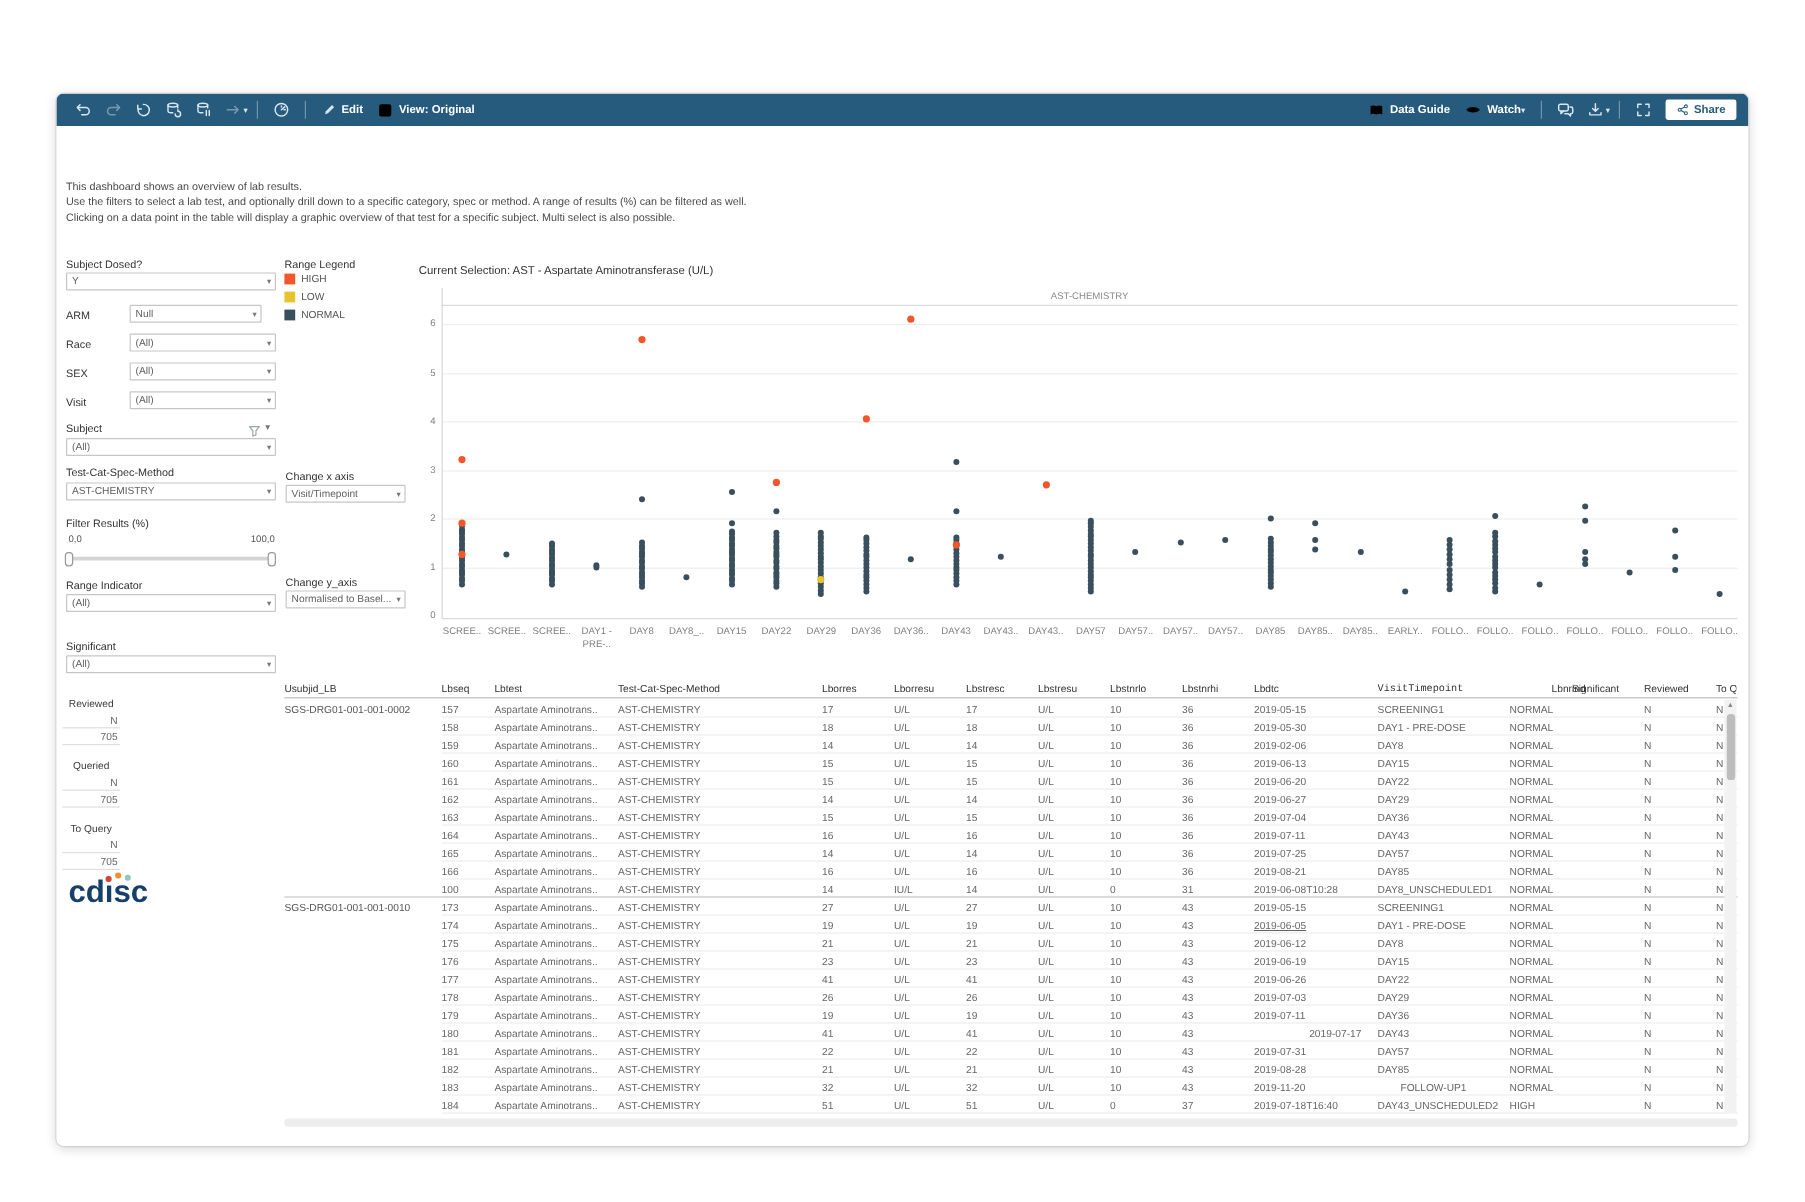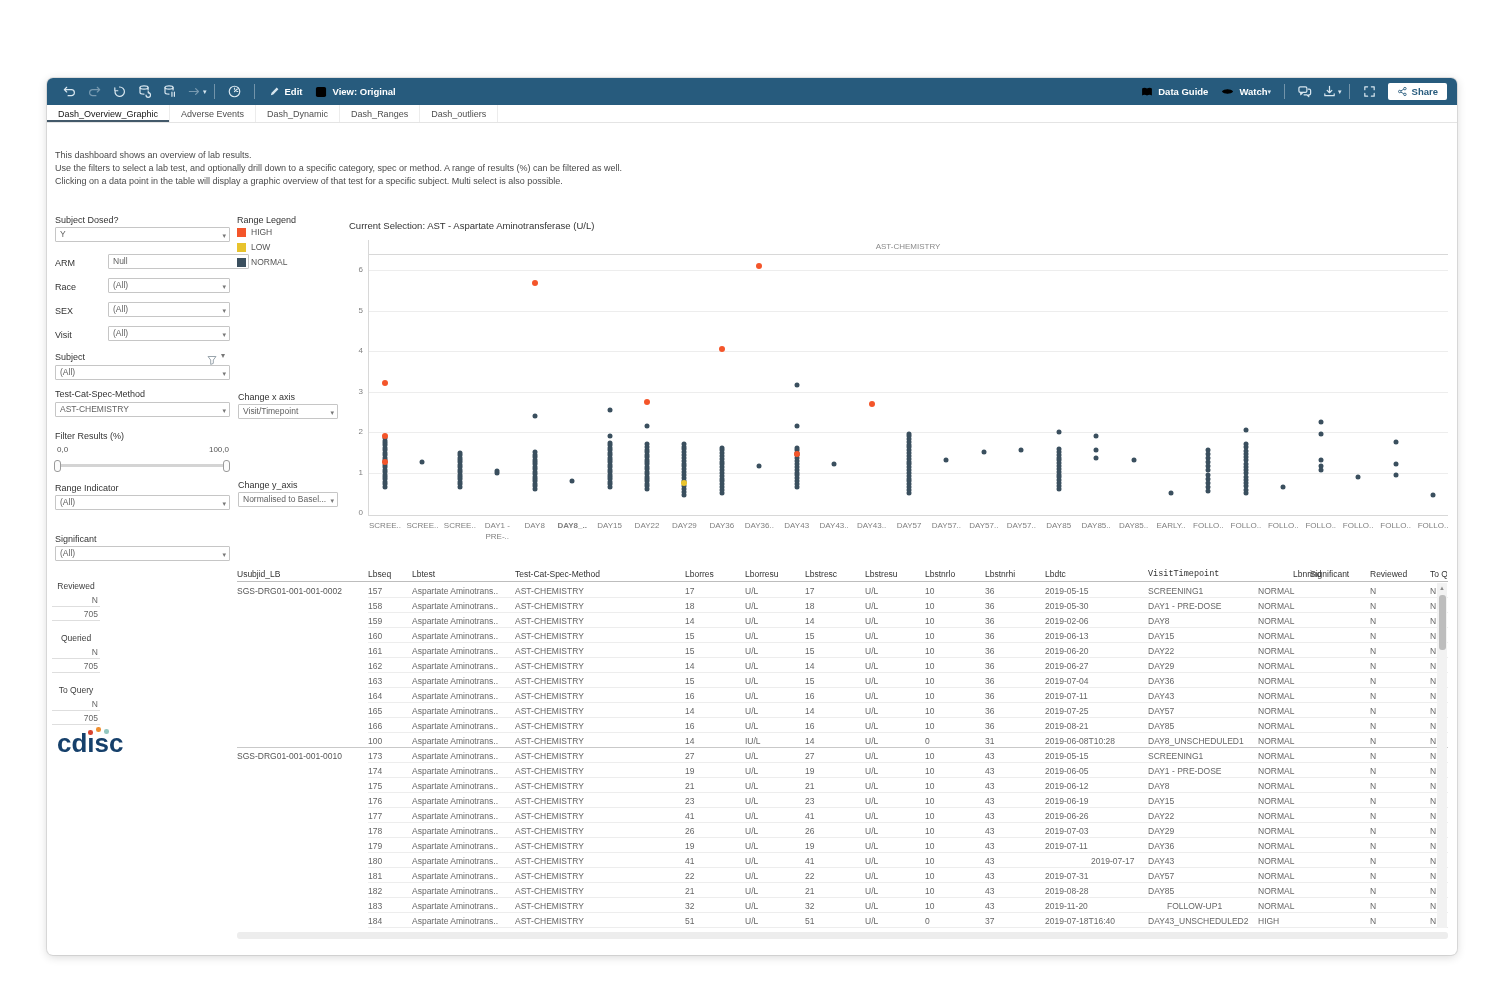--- a/index.html
+++ b/index.html
@@ -166,36 +166,29 @@
         <svg width="11" height="11" viewBox="0 0 16 16">
             <circle cx="4" cy="8" r="1.8"></circle>
             <circle cx="11.5" cy="3.8" r="1.8"></circle>
             <circle cx="11.5" cy="12.2" r="1.8"></circle>
             <path d="M5.6 7.1 L9.9 4.7 M5.6 8.9 L9.9 11.3"></path>
           </svg>
         <span>Share</span>
       </div>
     </div>
 
-    <div class="tabstrip" id="tabs">
-        <div class="tab active">Dash_Overview_Graphic</div>
-        <div class="tab">Adverse Events</div>
-        <div class="tab">Dash_Dynamic</div>
-        <div class="tab">Dash_Ranges</div>
-        <div class="tab">Dash_outliers</div>
-      </div>
 
     <div id="content">
         <div class="desc-line" style="left: 8px; top: 72px;">This dashboard shows an overview of lab results.</div>
         <div class="desc-line" style="left: 8px; top: 85px;">Use the filters to select a lab test, and optionally drill down to a specific category, spec or method. A range of results (%) can be filtered as well.</div>
         <div class="desc-line" style="left: 8px; top: 98px;">Clicking on a data point in the table will display a graphic overview of that test for a specific subject. Multi select is also possible.</div>
         <div class="flabel" style="left: 8px; top: 137px;">Subject Dosed?</div>
         <div class="selbox" style="left: 8px; top: 149px; width: 175px;">Y<span class="caret">▾</span></div>
         <div class="flabel" style="left: 8px; top: 180px;">ARM</div>
-        <div class="selbox" style="left: 61px; top: 176px; width: 141px;">Null<span class="caret">▾</span></div>
+        <div class="selbox" style="left: 61px; top: 176px; width: 110px;">Null<span class="caret">▾</span></div>
         <div class="flabel" style="left: 8px; top: 204px;">Race</div>
         <div class="selbox" style="left: 61px; top: 200px; width: 122px;">(All)<span class="caret">▾</span></div>
         <div class="flabel" style="left: 8px; top: 228px;">SEX</div>
         <div class="selbox" style="left: 61px; top: 224px; width: 122px;">(All)<span class="caret">▾</span></div>
         <div class="flabel" style="left: 8px; top: 252px;">Visit</div>
         <div class="selbox" style="left: 61px; top: 248px; width: 122px;">(All)<span class="caret">▾</span></div>
         <div class="flabel" style="left: 8px; top: 274px;">Subject</div>
         <div style="position: absolute; left: 160px; top: 273px;"><svg width="10" height="10" viewBox="0 0 10 10">
             <path d="M1 1.5 h8 L6.3 5 v3.4 l-2.6 1 V5 z" fill="none" stroke="#9aa5ad" stroke-width="1"></path>
           </svg></div>
@@ -313,21 +306,21 @@
         <div class="dot normal" style="left: 487.72px; top: 391.26px;"></div>
         <div class="dot normal" style="left: 487.72px; top: 388.83px;"></div>
         <div class="dot normal" style="left: 487.72px; top: 386.4px;"></div>
         <div class="dot normal" style="left: 487.72px; top: 383.97px;"></div>
         <div class="dot normal" style="left: 487.72px; top: 381.54px;"></div>
         <div class="dot normal" style="left: 487.72px; top: 379.11px;"></div>
         <div class="dot normal" style="left: 487.72px; top: 376.68px;"></div>
         <div class="dot normal" style="left: 487.72px; top: 374.25px;"></div>
         <div class="dot normal" style="left: 487.72px; top: 337.8px;"></div>
         <div class="dot high" style="left: 487.72px; top: 204.96px;"></div>
-        <div class="xlab" style="left: 505.15px; top: 443px; font-weight: bold;">DAY8_..</div>
+        <div class="xlab" style="left: 505.15px; top: 443px;">DAY8_..</div>
         <div class="dot normal" style="left: 525.15px; top: 403.41px;"></div>
         <div class="xlab" style="left: 542.58px; top: 443px;">DAY15</div>
         <div class="dot normal" style="left: 562.58px; top: 408.675px;"></div>
         <div class="dot normal" style="left: 562.58px; top: 406.245px;"></div>
         <div class="dot normal" style="left: 562.58px; top: 403.815px;"></div>
         <div class="dot normal" style="left: 562.58px; top: 401.385px;"></div>
         <div class="dot normal" style="left: 562.58px; top: 398.955px;"></div>
         <div class="dot normal" style="left: 562.58px; top: 396.525px;"></div>
         <div class="dot normal" style="left: 562.58px; top: 394.095px;"></div>
         <div class="dot normal" style="left: 562.58px; top: 391.665px;"></div>
@@ -734,21 +727,21 @@
         <div class="rowline" style="left: 321px; top: 684px; width: 1080px;"></div>
         <div class="cell" style="left: 321px; top: 688px; width: 42px;">174</div>
         <div class="cell" style="left: 365px; top: 688px; width: 101px;">Aspartate Aminotrans..</div>
         <div class="cell" style="left: 468px; top: 688px; width: 168px;">AST-CHEMISTRY</div>
         <div class="cell" style="left: 638px; top: 688px; width: 58px;">19</div>
         <div class="cell" style="left: 698px; top: 688px; width: 58px;">U/L</div>
         <div class="cell" style="left: 758px; top: 688px; width: 58px;">19</div>
         <div class="cell" style="left: 818px; top: 688px; width: 58px;">U/L</div>
         <div class="cell" style="left: 878px; top: 688px; width: 58px;">10</div>
         <div class="cell" style="left: 938px; top: 688px; width: 58px;">43</div>
-        <div class="cell" style="left: 998px; top: 688px; width: 101px;">2019-06-05</div>
+        <div class="cell" style="left: 998px; top: 688px; width: 101px; text-decoration: underline;">2019-06-05</div>
         <div class="cell" style="left: 1101px; top: 688px; width: 108px;">DAY1 - PRE-DOSE</div>
         <div class="cell" style="left: 1211px; top: 688px; width: 50px;">NORMAL</div>
         <div class="cell" style="left: 1323px; top: 688px; width: 58px;">N</div>
         <div class="cell" style="left: 1383px; top: 688px; width: 17px;">N</div>
         <div class="rowline" style="left: 321px; top: 699px; width: 1080px;"></div>
         <div class="cell" style="left: 321px; top: 703px; width: 42px;">175</div>
         <div class="cell" style="left: 365px; top: 703px; width: 101px;">Aspartate Aminotrans..</div>
         <div class="cell" style="left: 468px; top: 703px; width: 168px;">AST-CHEMISTRY</div>
         <div class="cell" style="left: 638px; top: 703px; width: 58px;">21</div>
         <div class="cell" style="left: 698px; top: 703px; width: 58px;">U/L</div>

